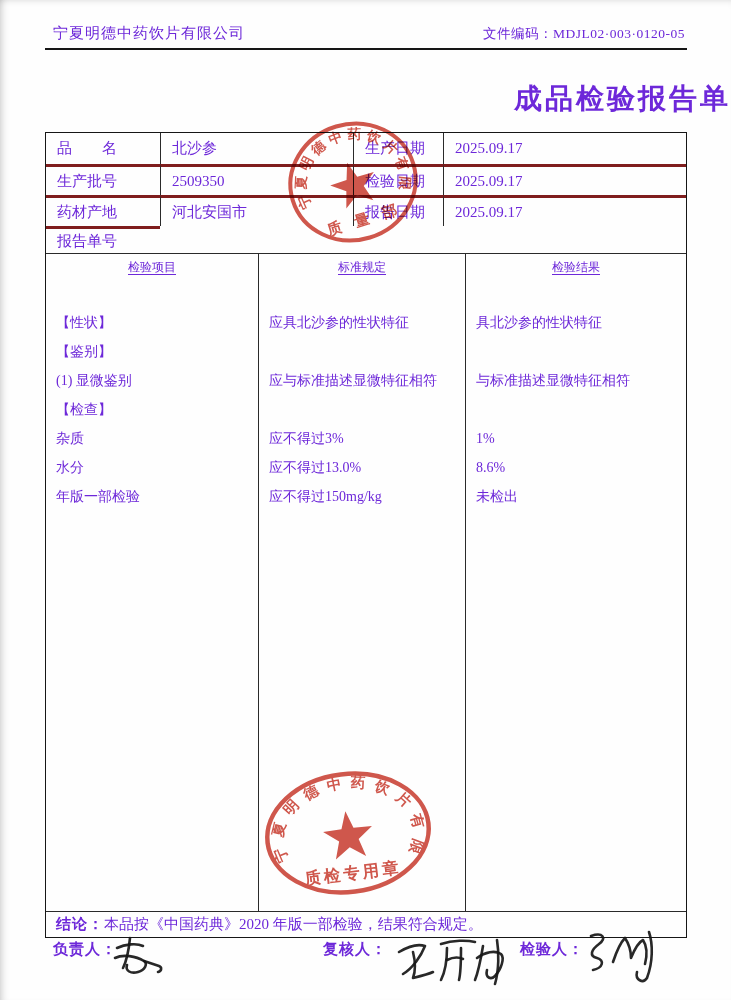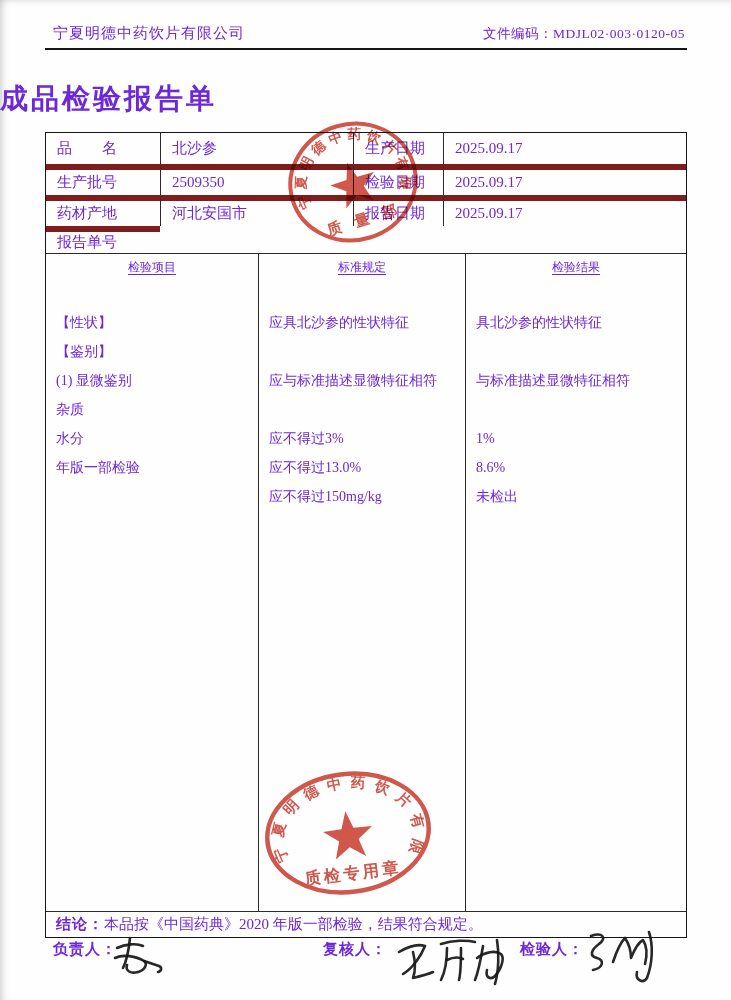--- a/index.html
+++ b/index.html
@@ -16,32 +16,32 @@
   .doc-header {
     position:absolute; left:45px; top:24px; width:642px;
     display:flex; justify-content:space-between; align-items:flex-end;
     border-bottom:2px solid #161616; padding:0 2px 5px 8px;
   }
   .company { font-size:15px; letter-spacing:1px; }
   .file-code { font-size:13.5px; letter-spacing:.5px; }
 
   .doc-title {
     position:absolute; left:0; top:80px; width:100%;
-    text-align:left; font-size:28px; font-weight:bold; letter-spacing:3px;
+    text-align:right; font-size:28px; font-weight:bold; letter-spacing:3px;
   }
 
   
   .report-table {
     position:absolute; left:45px; top:132px; width:642px;
     border:1.5px solid #161616; background:transparent;
   }
   .info-grid { display:grid; grid-template-columns:114px 193px 90px 243px; }
   .cell {
     font-size:15px; padding:0 0 0 11px; display:flex; align-items:center;
-    height:31px; border-top:6px solid #7f1d1d;
+    height:31px; border-top:3px solid #7f1d1d;
   }
   .r0 { border-top:none; }
   .bl { border-left:1px solid #2a2a2a; }
   .cell.short { height:27px; }
   .span3 { grid-column:2 / 5; }
 
   
   .section-grid {
     display:grid; grid-template-columns:212px 207px 221px;
     border-top:1px solid #2a2a2a; height:658px;
@@ -108,20 +108,21 @@
       <div class="cell short">报告单号</div>
     </div>
 
     <div class="section-grid">
       <div class="sec-col">
         <div class="sec-head">检验项目</div>
         <div class="sec-body">
           <div class="line">【性状】</div>
           <div class="line">【鉴别】</div>
           <div class="line">(1) 显微鉴别</div>
+          <div class="line">【检查】</div>
           <div class="line">杂质</div>
           <div class="line">水分</div>
           <div class="line">年版一部检验</div>
         </div>
       </div>
       <div class="sec-col">
         <div class="sec-head">标准规定</div>
         <div class="sec-body">
           <div class="line">应具北沙参的性状特征</div>
           <div class="line"></div>

